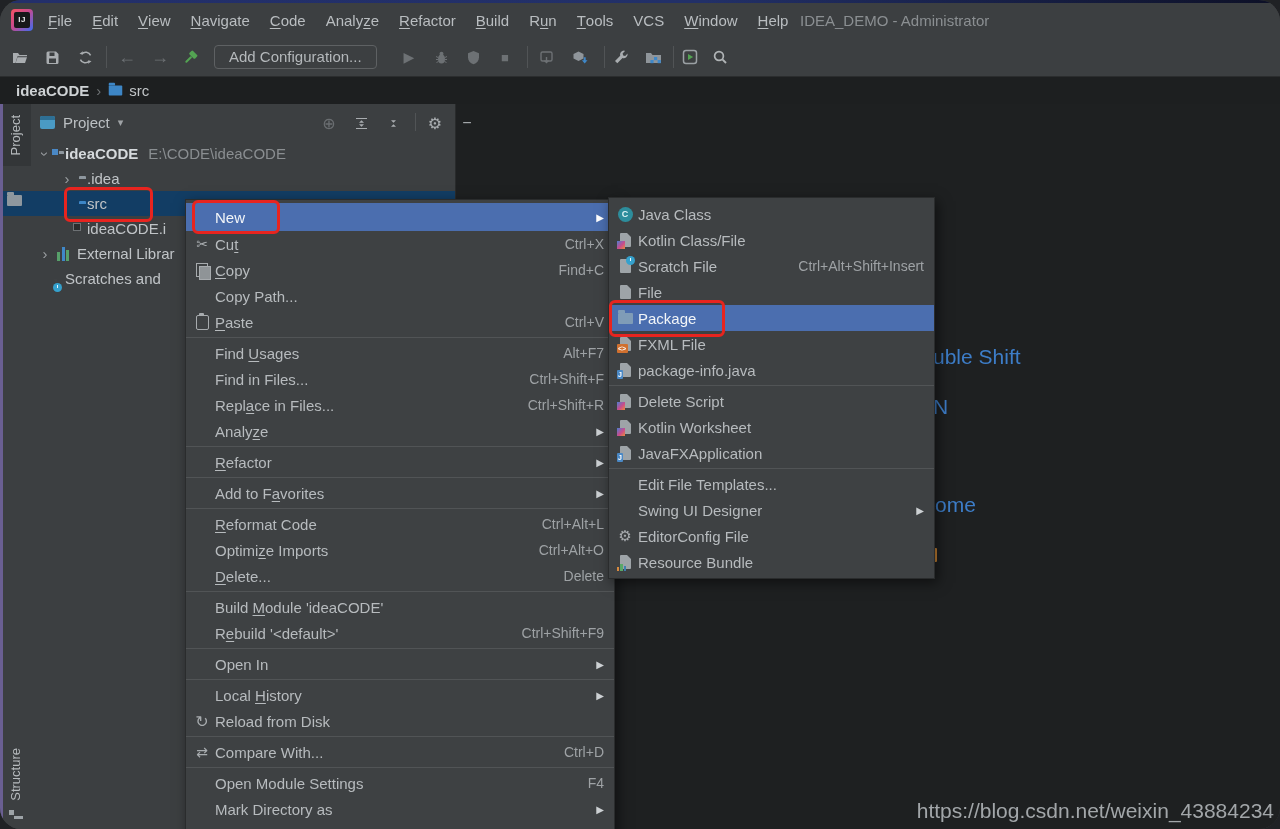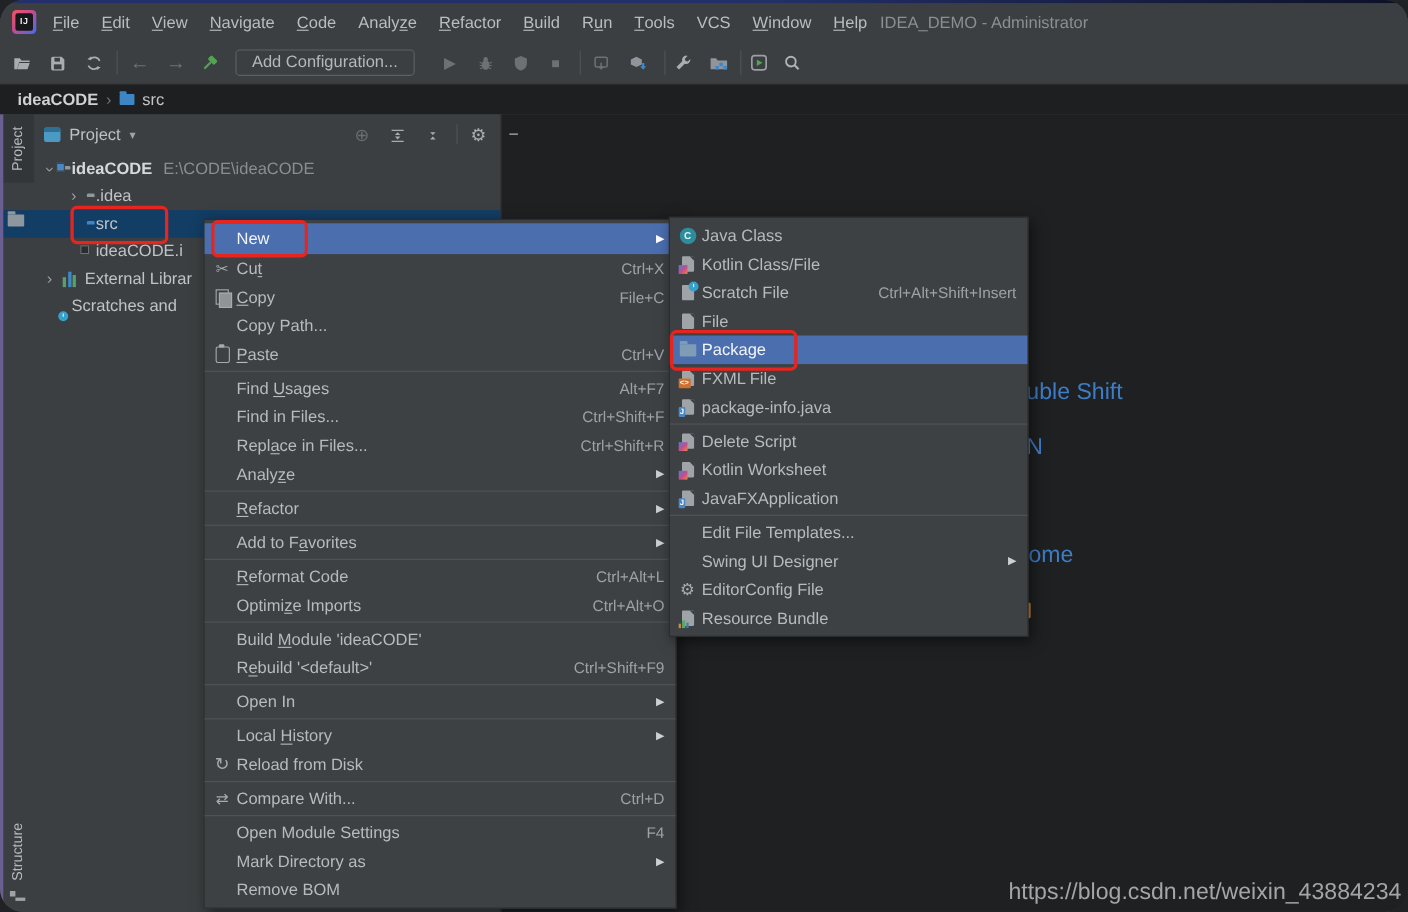--- a/index.html
+++ b/index.html
@@ -325,21 +325,21 @@
     <div class="mi">
       <span class="ic">✂</span>
       <span class="lbl">Cu<u>t</u></span>
       <span class="sc">Ctrl+X</span>
     </div>
     <div class="mi">
       <span class="ic">
           <span class="ico-copy"></span>
         </span>
       <span class="lbl"><u>C</u>opy</span>
-      <span class="sc">File+C</span>
+      <span class="sc">Find+C</span>
     </div>
     <div class="mi">
       <span class="ic"></span>
       <span class="lbl">Copy Path...</span>
     </div>
     <div class="mi">
       <span class="ic">
           <span class="ico-paste"></span>
         </span>
       <span class="lbl"><u>P</u>aste</span>
@@ -381,20 +381,25 @@
     <div class="msep"></div>
     <div class="mi">
       <span class="ic"></span>
       <span class="lbl"><u>R</u>eformat Code</span>
       <span class="sc">Ctrl+Alt+L</span>
     </div>
     <div class="mi">
       <span class="ic"></span>
       <span class="lbl">Optimi<u>z</u>e Imports</span>
       <span class="sc">Ctrl+Alt+O</span>
+    </div>
+    <div class="mi">
+      <span class="ic"></span>
+      <span class="lbl"><u>D</u>elete...</span>
+      <span class="sc">Delete</span>
     </div>
     <div class="msep"></div>
     <div class="mi">
       <span class="ic"></span>
       <span class="lbl">Build <u>M</u>odule 'ideaCODE'</span>
     </div>
     <div class="mi">
       <span class="ic"></span>
       <span class="lbl">R<u>e</u>build '&lt;default&gt;'</span>
       <span class="sc">Ctrl+Shift+F9</span>

